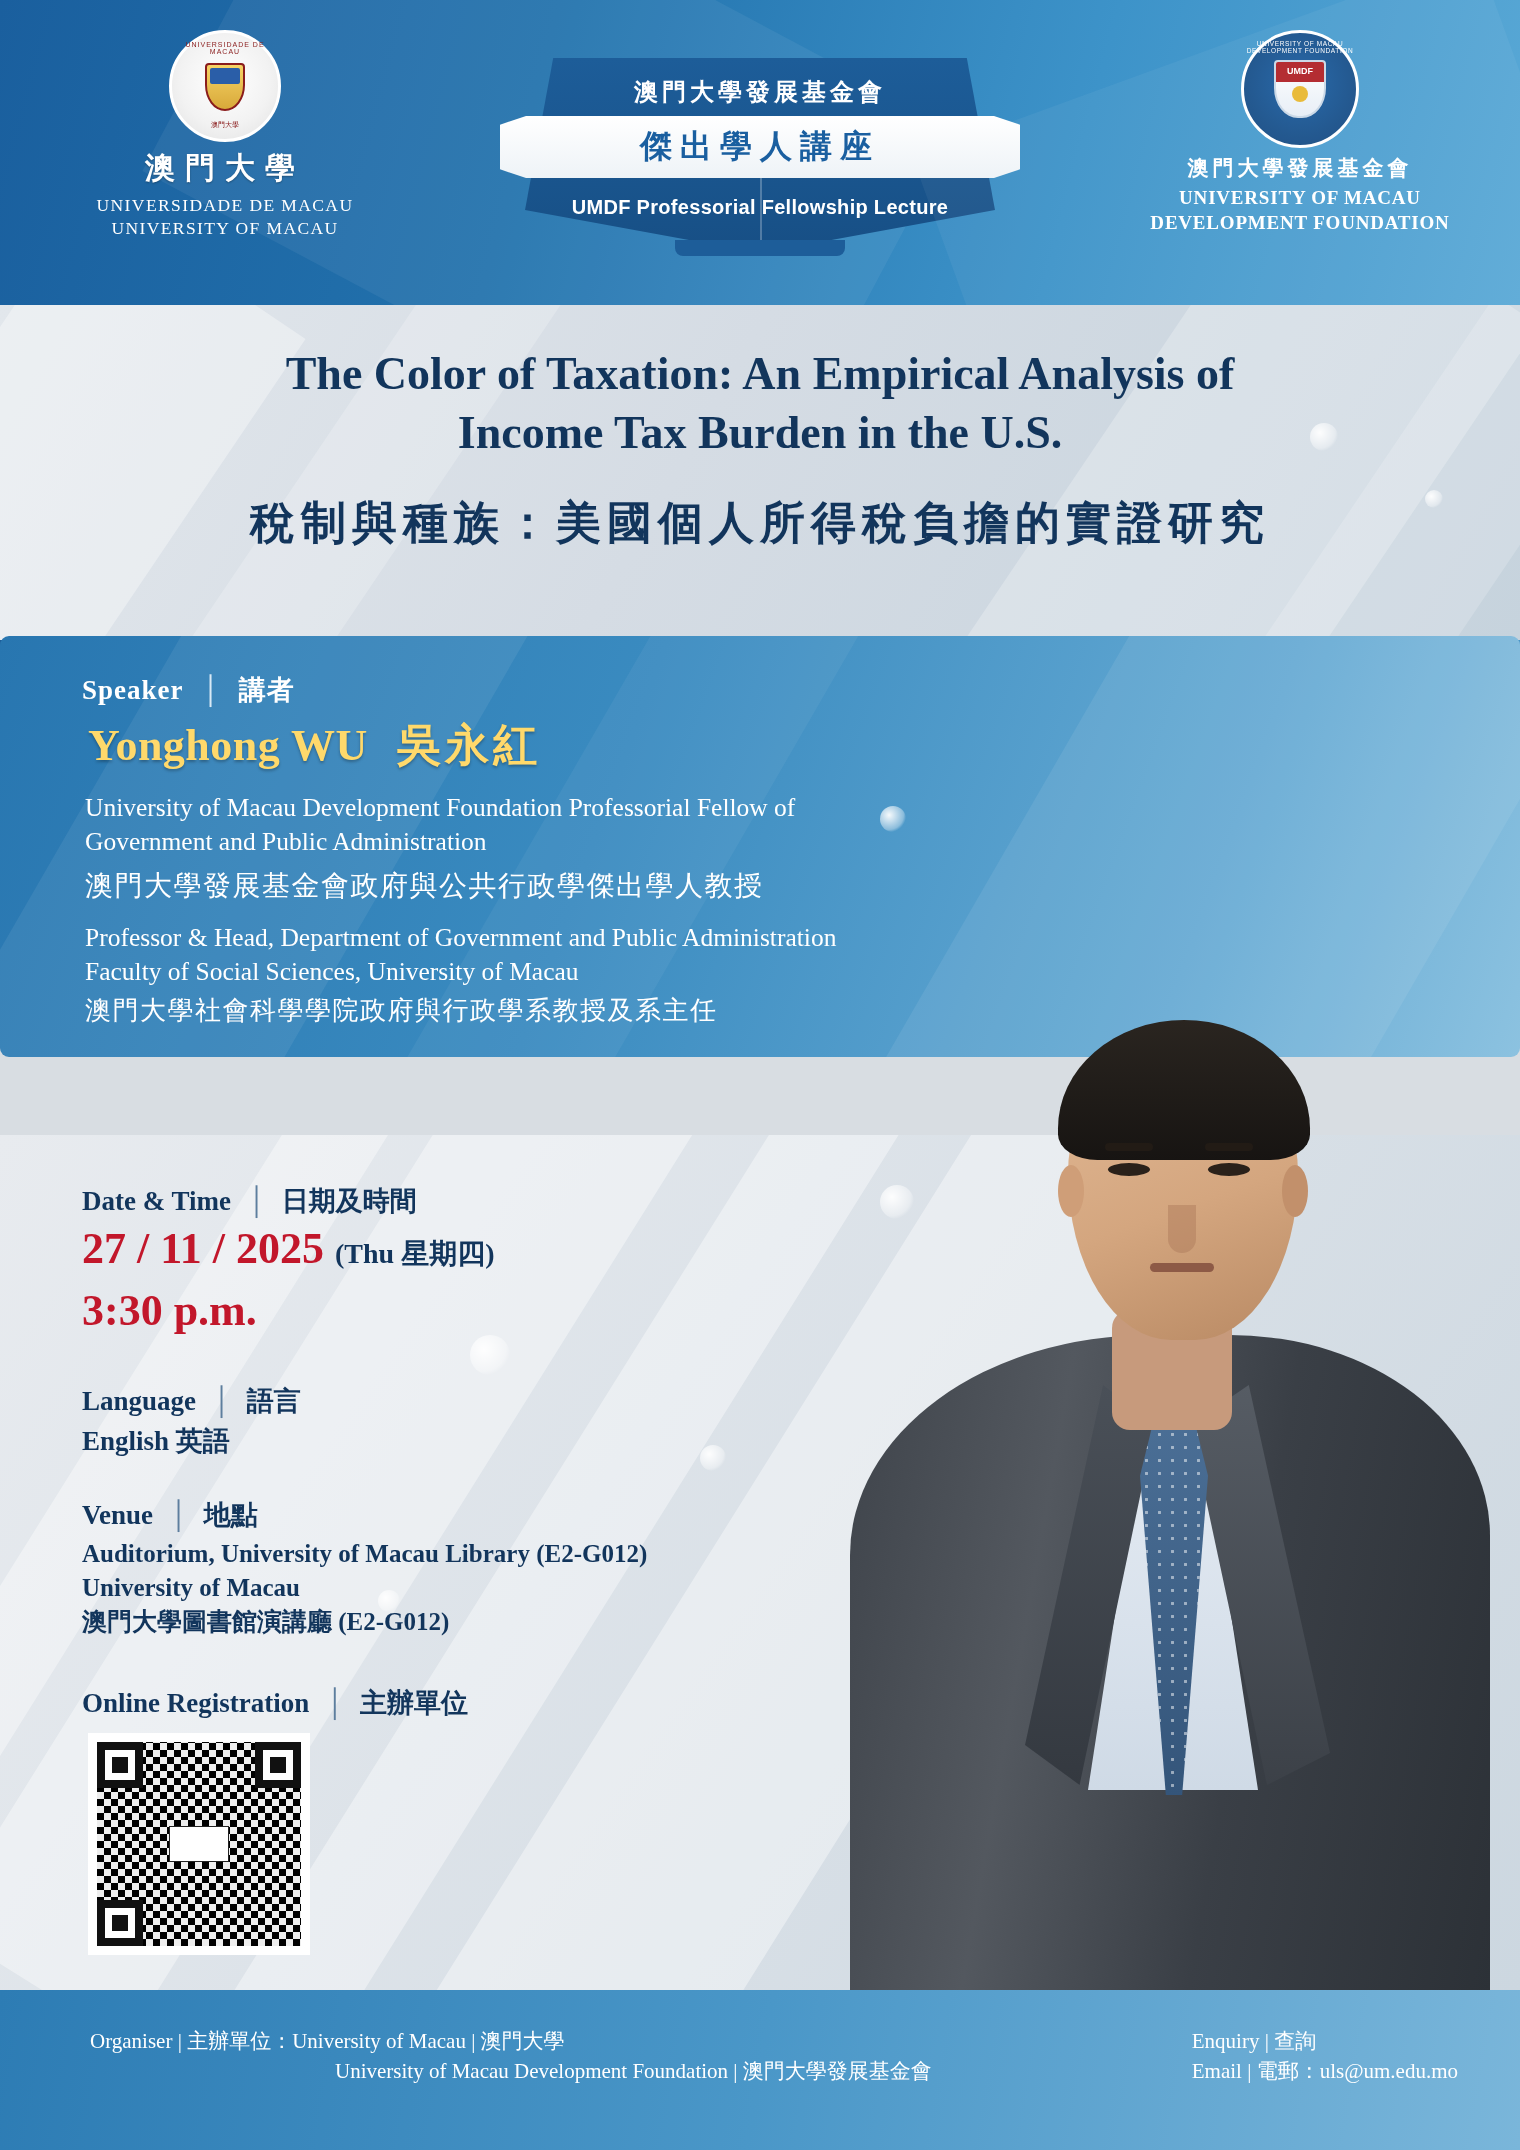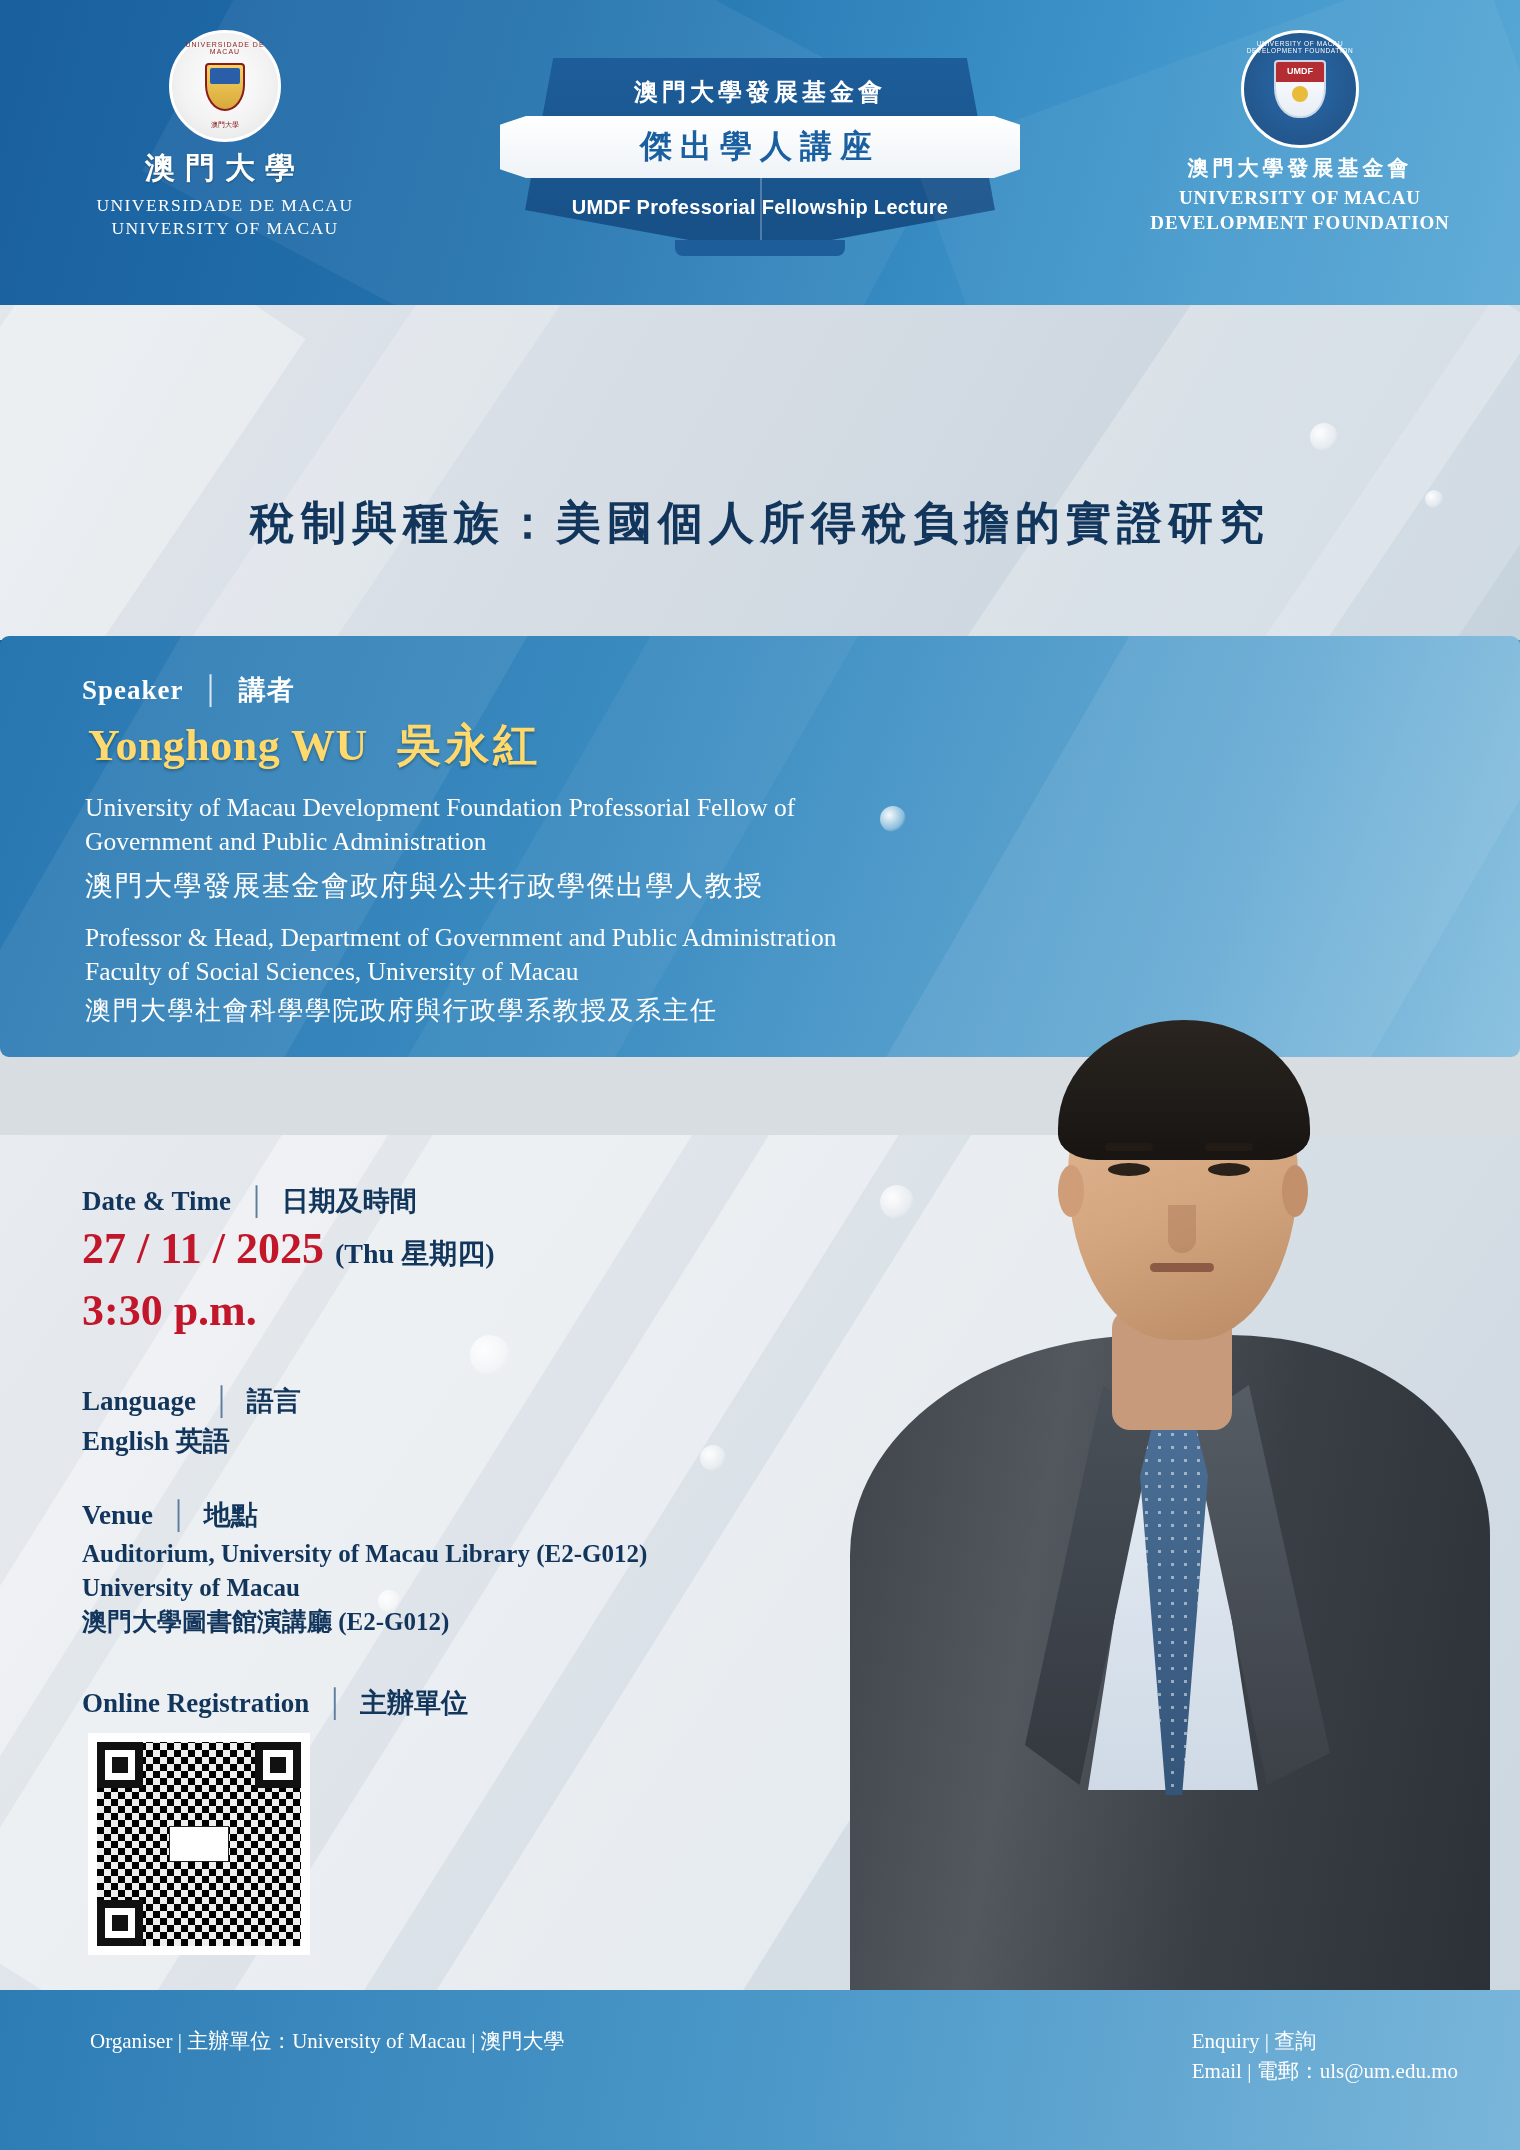--- a/index.html
+++ b/index.html
@@ -626,20 +626,24 @@
     </div>
   </div>
 
   <div class="title-band">
     <div class="diag d1"></div>
     <div class="diag d2"></div>
     <div class="diag d3"></div>
     <div class="diag d4"></div>
     <div class="bokeh" style="left:1310px; top:118px; width:28px; height:28px;"></div>
     <div class="bokeh" style="left:1425px; top:185px; width:18px; height:18px;"></div>
+    <div class="title-en">
+      <div>The Color of Taxation: An Empirical Analysis of</div>
+      <div>Income Tax Burden in the U.S.</div>
+    </div>
     <div class="title-cn">稅制與種族：美國個人所得稅負擔的實證研究</div>
     <div class="underline"></div>
   </div>
 
   <div class="speaker-band">
     <div class="sdiag s1"></div>
     <div class="sdiag s2"></div>
     <div class="sdiag s3"></div>
     <div class="bokeh" style="left:880px; top:170px; width:26px; height:26px;"></div>
 
@@ -737,20 +741,21 @@
     <div class="p-brow-r"></div>
     <div class="p-eye-l"></div>
     <div class="p-eye-r"></div>
     <div class="p-nose"></div>
     <div class="p-mouth"></div>
   </div>
 
   <div class="footer">
     <div class="org">
       <span>Organiser | 主辦單位：University of Macau | 澳門大學</span>
+      <span class="l2">University of Macau Development Foundation | 澳門大學發展基金會</span>
     </div>
     <div class="enq">
       <div>Enquiry | 查詢</div>
       <div>Email | 電郵：uls@um.edu.mo</div>
     </div>
   </div>
 
 </div>
 
 </body></html>

